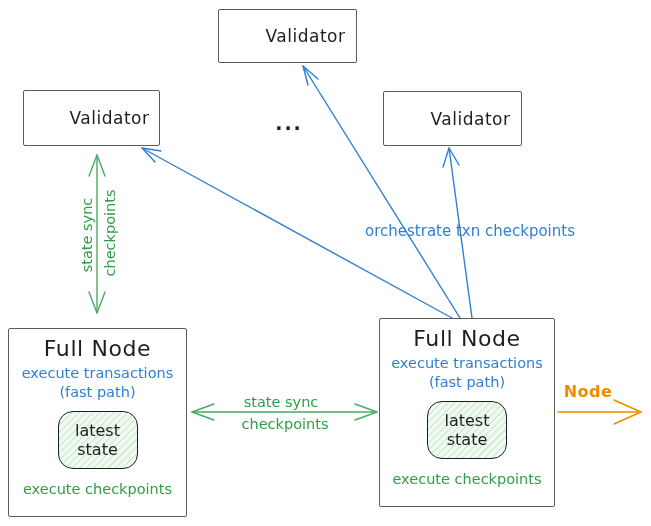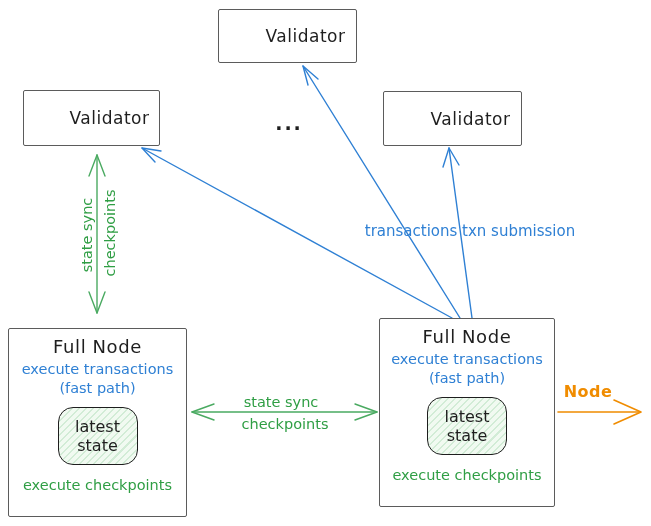--- a/index.html
+++ b/index.html
@@ -20,21 +20,21 @@
     display:flex;align-items:center;justify-content:center;
     font-size:17px;letter-spacing:.5px;color:var(--ink);padding-left:36px;
   }
   .v-top{left:218px;top:9px;width:139px;height:54px;}
   .v-left{left:23px;top:90px;width:137px;height:56px;}
   .v-right{left:383px;top:91px;width:139px;height:55px;}
 
   .fullnode{display:flex;flex-direction:column;align-items:center;text-align:center;}
   .fn-left{left:8px;top:328px;width:179px;height:189px;}
   .fn-right{left:379px;top:318px;width:176px;height:189px;}
-  .fn-title{margin-top:7px;font-size:18px;letter-spacing:.6px;color:var(--ink);}
+  .fn-title{margin-top:7px;font-size:22px;letter-spacing:.6px;color:var(--ink);}
   .fn-fast{margin-top:3px;font-size:14.5px;line-height:19px;color:var(--blue);}
   .state-box{
     box-sizing:border-box;margin-top:9px;width:80px;height:58px;border-radius:15px;
     border:1.6px solid var(--ink);display:flex;flex-direction:column;
     align-items:center;justify-content:center;font-size:16px;line-height:19px;color:var(--ink);
     background:repeating-linear-gradient(135deg,var(--state_fill) 0px,var(--state_fill) 3.5px,var(--state_hatch) 3.5px,var(--state_hatch) 5px);
   }
   .fn-green{margin-top:12px;font-size:14.5px;color:var(--green);}
 
   .lbl{position:absolute;white-space:nowrap;transform:translate(-50%,-50%);}
@@ -119,17 +119,17 @@
     </div>
     <div class="fn-green">execute checkpoints</div>
   </div>
 
   <div class="lbl vert green-lbl" style="left:87px;top:235px;">state sync</div>
   <div class="lbl vert green-lbl" style="left:110px;top:233px;">checkpoints</div>
 
   <div class="lbl green-lbl" style="left:281px;top:402px;">state sync</div>
   <div class="lbl green-lbl" style="left:285px;top:424px;">checkpoints</div>
 
-  <div class="lbl blue-lbl" style="left:470px;top:231px;">transactions txn submission</div>
+  <div class="lbl blue-lbl" style="left:470px;top:231px;">orchestrate txn checkpoints</div>
 
   <div class="lbl orange-lbl" style="left:588px;top:391px;">Node</div>
 
 </div>
 
 </body></html>

